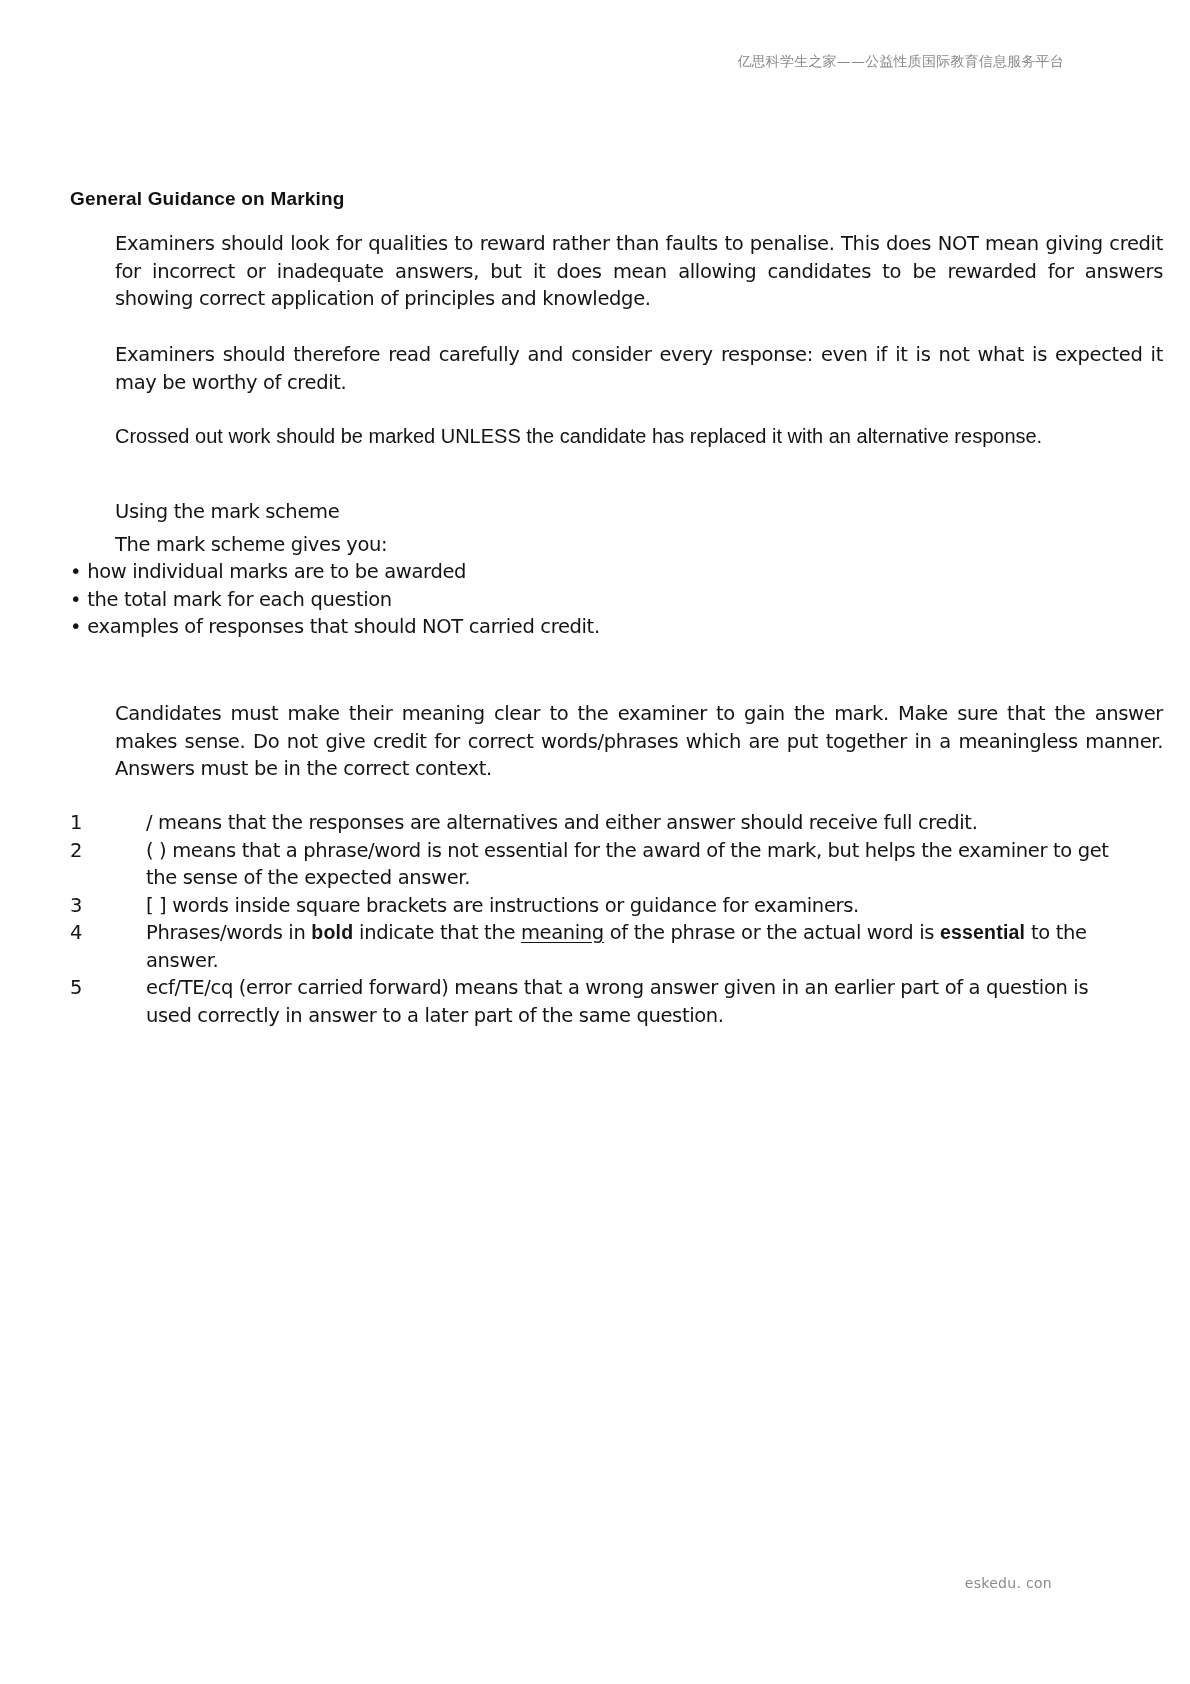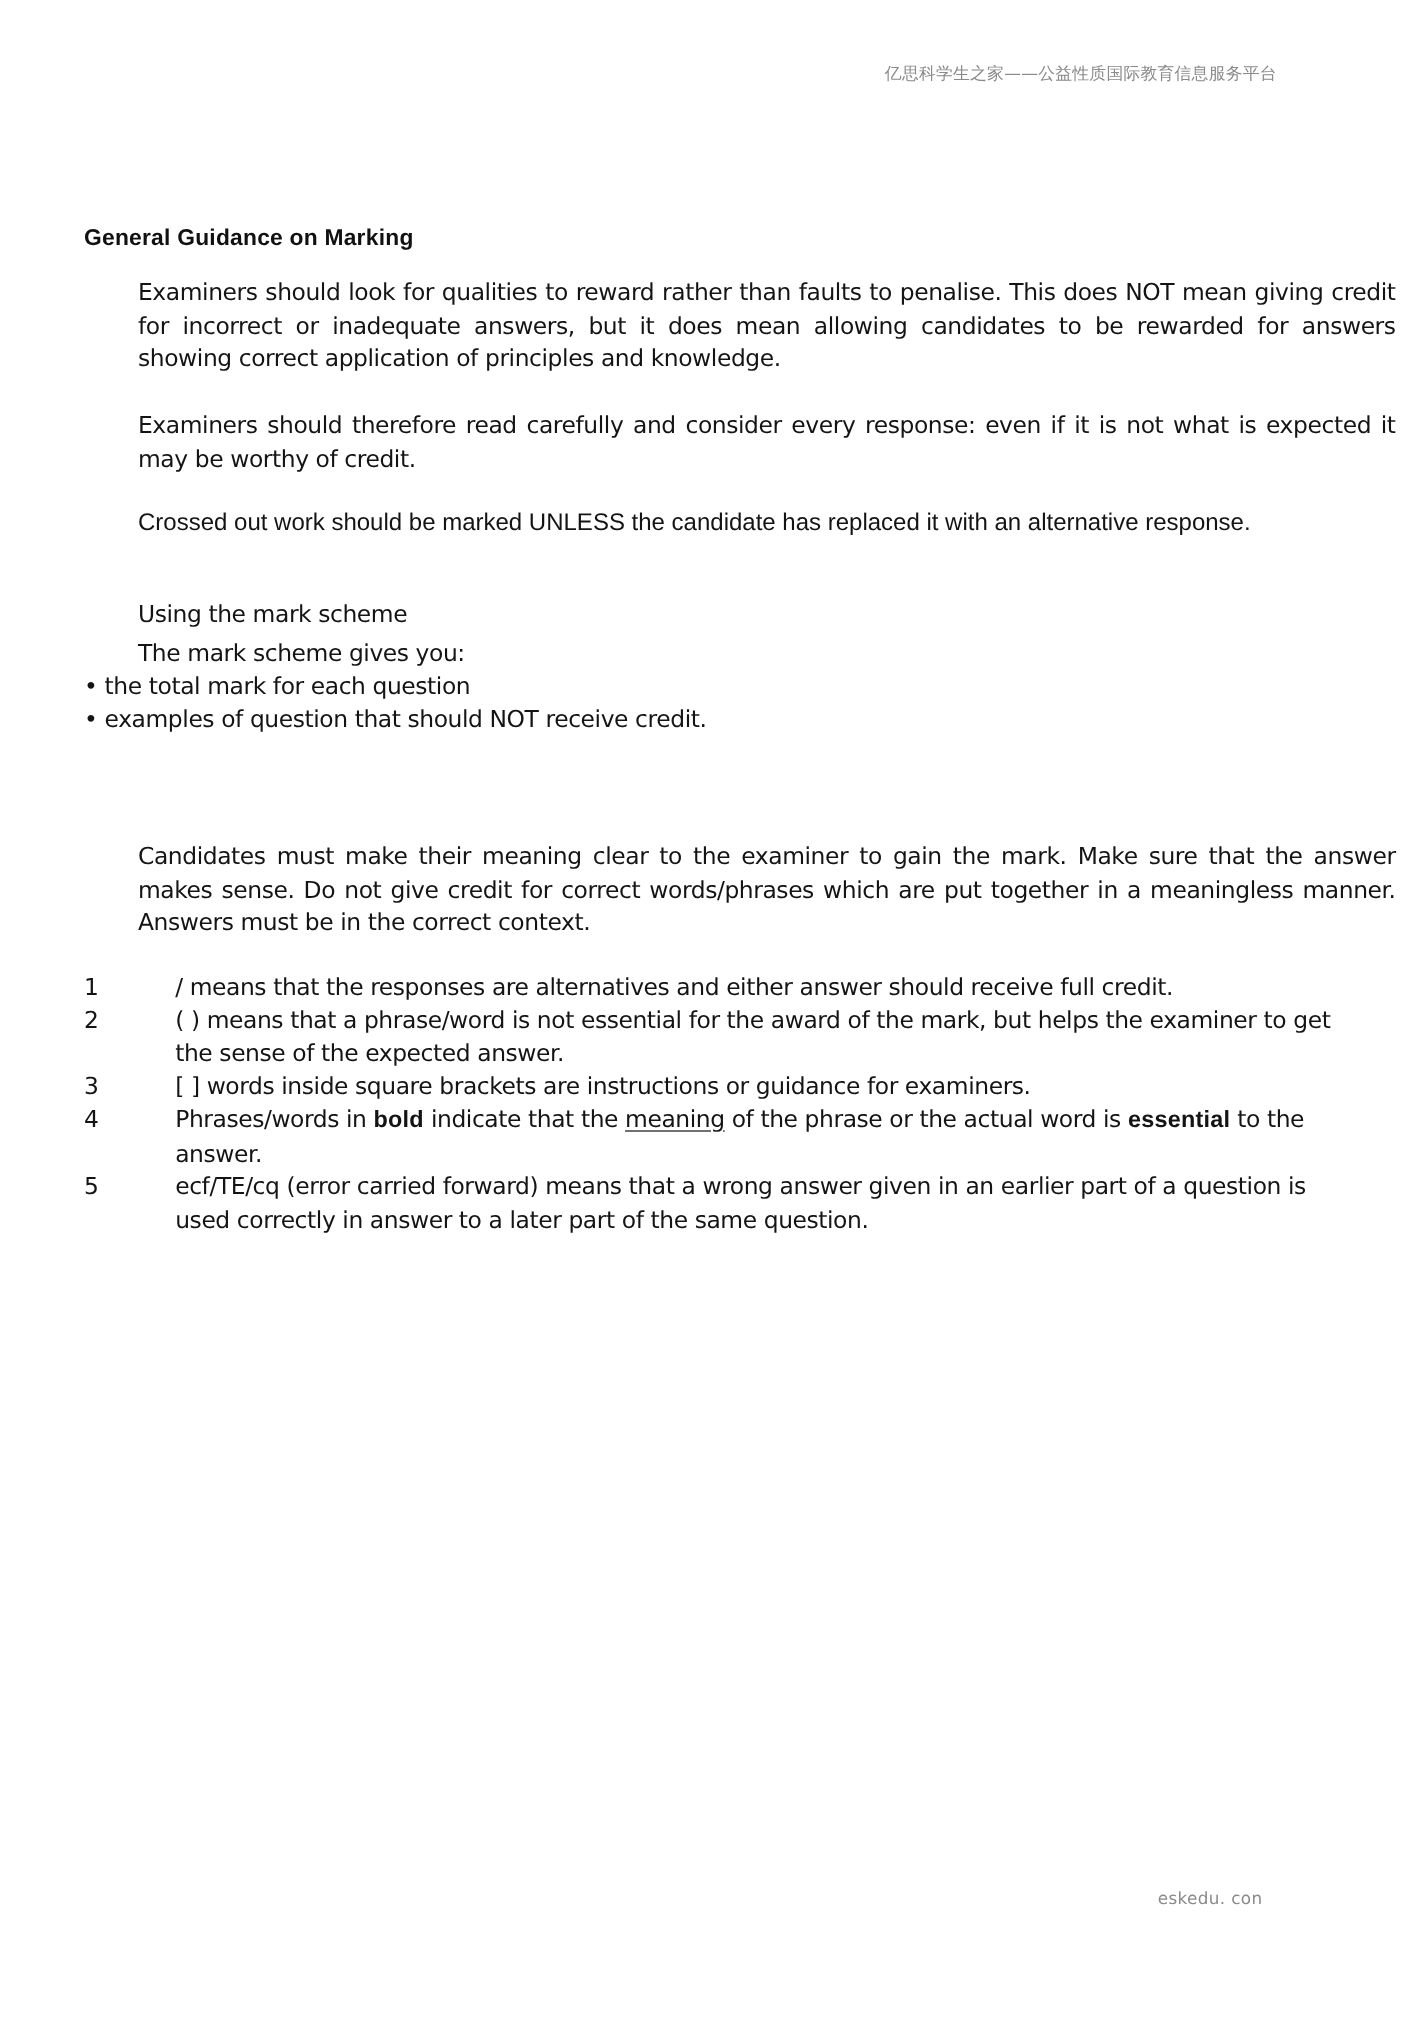--- a/index.html
+++ b/index.html
@@ -129,22 +129,23 @@
   <div class="heading">General Guidance on Marking</div>
 
   <div class="para" id="p1">Examiners should look for qualities to reward rather than faults to penalise. This does NOT mean giving credit for incorrect or inadequate answers, but it does mean allowing candidates to be rewarded for answers showing correct application of principles and knowledge.</div>
   <div class="para" id="p2">Examiners should therefore read carefully and consider every response: even if it is not what is expected it may be worthy of credit.</div>
   <div class="para arial left" id="p3">Crossed out work should be marked UNLESS the candidate has replaced it with an alternative response.</div>
 
   <div class="para left" id="using">Using the mark scheme</div>
   <div class="para left" id="gives">The mark scheme gives you:</div>
 
   <ul class="bullets">
+    <li><span class="dot">•</span><span>how individual marks are to be awarded</span></li>
     <li><span class="dot">•</span><span>the total mark for each question</span></li>
-    <li><span class="dot">•</span><span>examples of question that should NOT receive credit.</span></li>
+    <li><span class="dot">•</span><span>examples of responses that should NOT carried credit.</span></li>
   </ul>
 
   <div class="para" id="p5">Candidates must make their meaning clear to the examiner to gain the mark. Make sure that the answer makes sense. Do not give credit for correct words/phrases which are put together in a meaningless manner. Answers must be in the correct context.</div>
 
   <div class="notes">
     <div class="note">
       <span class="num">1</span>
       <span class="txt">/  means that the responses are alternatives and either answer should receive full credit.</span>
     </div>
     <div class="note">

